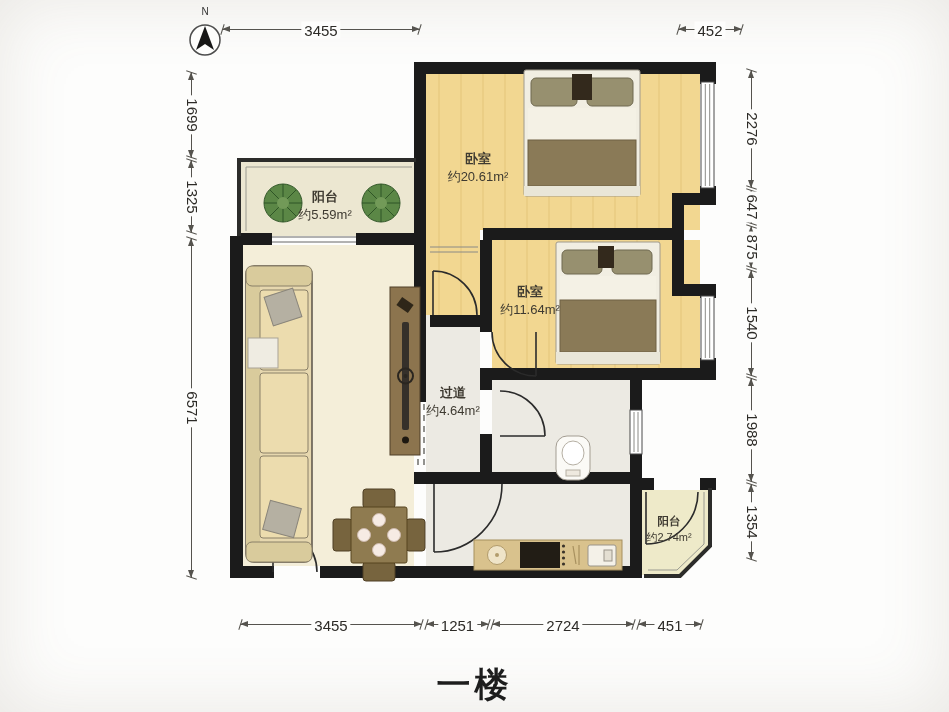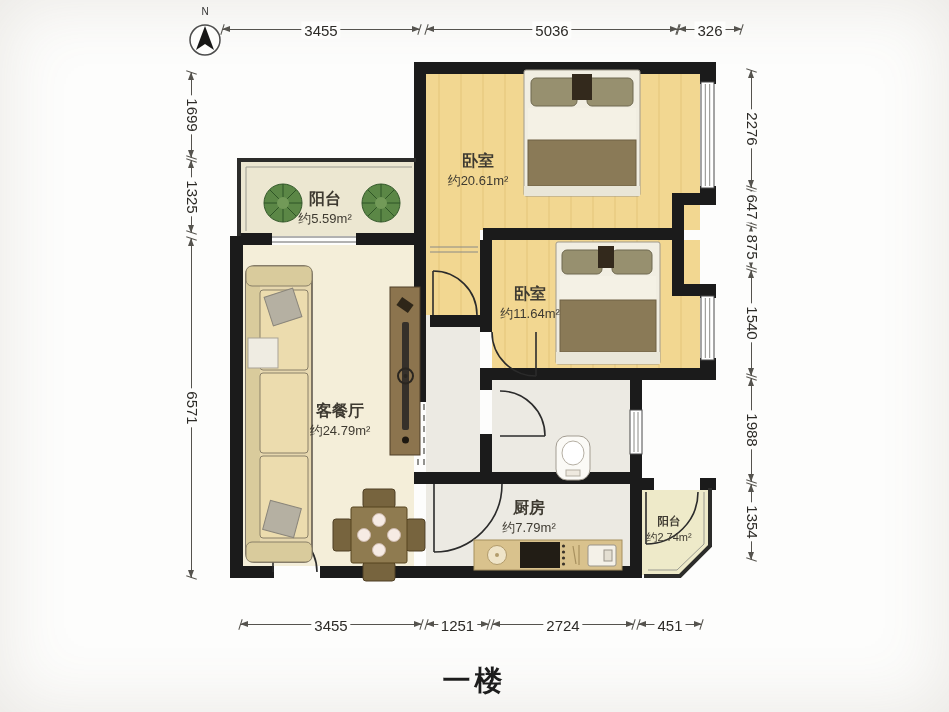--- a/index.html
+++ b/index.html
@@ -7,21 +7,21 @@
   #canvas{position:relative;width:949px;height:712px;background:#fdfdfc;overflow:hidden;
           box-shadow:inset 0 0 70px rgba(110,100,80,.14);}
   svg{position:absolute;left:0;top:0;}
   .wall{fill:var(--wall);}
   .door{fill:none;stroke:#2b2b2b;stroke-width:1.6;}
   .winframe{fill:#ffffff;stroke:#4a4a4a;stroke-width:1;}
   .winline{stroke:#8a8a86;stroke-width:1;}
   .thin{stroke:#2c2c2a;stroke-width:4;fill:none;}
   .thin-in{stroke:#9a9a90;stroke-width:1;fill:none;}
   .room-label{position:absolute;text-align:center;color:#3e3a31;line-height:1.35;}
-  .room-label .rname{display:block;font-weight:700;font-size:16px;}
+  .room-label .rname{display:block;font-weight:700;font-size:13px;}
   .room-label .rarea{display:block;font-size:13px;}
   .room-label.small .rname{font-size:11.5px;}
   .room-label.small .rarea{font-size:11px;}
   
   .h-dim,.v-dim{position:absolute;}
   .h-dim{height:16px;text-align:right;}
   .v-dim{width:16px;}
   .h-dim .dline{position:absolute;left:0;right:0;top:7px;height:1px;background:#55534e;}
   .v-dim .dline{position:absolute;top:0;bottom:0;left:7px;width:1px;background:#55534e;}
   .h-dim .tick{position:absolute;top:2px;width:1px;height:11px;background:#55534e;transform:rotate(18deg);}
@@ -32,21 +32,21 @@
   .h-dim .ah{top:4px;border-top:3.5px solid transparent;border-bottom:3.5px solid transparent;}
   .h-dim .ah.l{left:0;border-right:8px solid #55534e;}
   .h-dim .ah.r{right:0;border-left:8px solid #55534e;}
   .v-dim .ah{left:4px;border-left:3.5px solid transparent;border-right:3.5px solid transparent;}
   .v-dim .ah.t{top:0;border-bottom:8px solid #55534e;}
   .v-dim .ah.b{bottom:0;border-top:8px solid #55534e;}
   .dim-label{position:absolute;left:50%;top:50%;transform:translate(-50%,-50%);
              background:#fdfdfc;padding:0 3px;font-size:15px;color:#2d2b27;white-space:nowrap;}
   .v-dim .dim-label{transform:translate(-50%,-50%) rotate(90deg);}
   #floor-title{position:absolute;left:0;right:0;top:662px;text-align:center;
-               font-size:28px;font-weight:700;color:#1d1d1d;letter-spacing:4px;}
+               font-size:34px;font-weight:700;color:#1d1d1d;letter-spacing:4px;}
   #compass{position:absolute;left:183px;top:6px;}
   #compass .nlabel{position:absolute;left:0;width:44px;top:0;text-align:center;font-size:10px;color:#333;}
 </style>
 </head>
 <body>
 
 <div id="canvas">
 
   <svg width="949" height="712" viewBox="0 0 949 712">
     <defs>
@@ -266,56 +266,44 @@
     <span class="rarea">约5.59m²</span>
   </div>
   <div class="room-label" style="left:430px;top:150px;width:96px">
     <span class="rname">卧室</span>
     <span class="rarea">约20.61m²</span>
   </div>
   <div class="room-label" style="left:482px;top:283px;width:96px">
     <span class="rname">卧室</span>
     <span class="rarea">约11.64m²</span>
   </div>
-  <div class="room-label" style="left:292px;top:400px;width:96px">
-    <span class="rname">客餐厅</span>
-    <span class="rarea">约24.79m²</span>
-  </div>
-  <div class="room-label" style="left:481px;top:497px;width:96px">
-    <span class="rname">厨房</span>
-    <span class="rarea">约7.79m²</span>
+  <div class="room-label" style="left:408px;top:384px;width:90px">
+    <span class="rname">过道</span>
+    <span class="rarea">约4.64m²</span>
   </div>
   <div class="room-label small" style="left:628px;top:514px;width:82px">
     <span class="rname">阳台</span>
     <span class="rarea">约2.74m²</span>
   </div>
 
   <div class="h-dim" style="left:222px;top:22px;width:198px">
     <span class="dline"></span>
       <span class="tick l"></span>
       <span class="tick r"></span>
     <span class="ah l"></span>
       <span class="ah r"></span>
     <span class="dim-label">3455</span>
   </div>
-  <div class="h-dim" style="left:426px;top:22px;width:252px">
-    <span class="dline"></span>
-      <span class="tick l"></span>
-      <span class="tick r"></span>
-    <span class="ah l"></span>
-      <span class="ah r"></span>
-    <span class="dim-label">5036</span>
-  </div>
   <div class="h-dim" style="left:678px;top:22px;width:64px">
     <span class="dline"></span>
       <span class="tick l"></span>
       <span class="tick r"></span>
     <span class="ah l"></span>
       <span class="ah r"></span>
-    <span class="dim-label">326</span>
+    <span class="dim-label">452</span>
   </div>
 
   <div class="h-dim" style="left:240px;top:617px;width:182px">
     <span class="dline"></span>
       <span class="tick l"></span>
       <span class="tick r"></span>
     <span class="ah l"></span>
       <span class="ah r"></span>
     <span class="dim-label">3455</span>
   </div>

